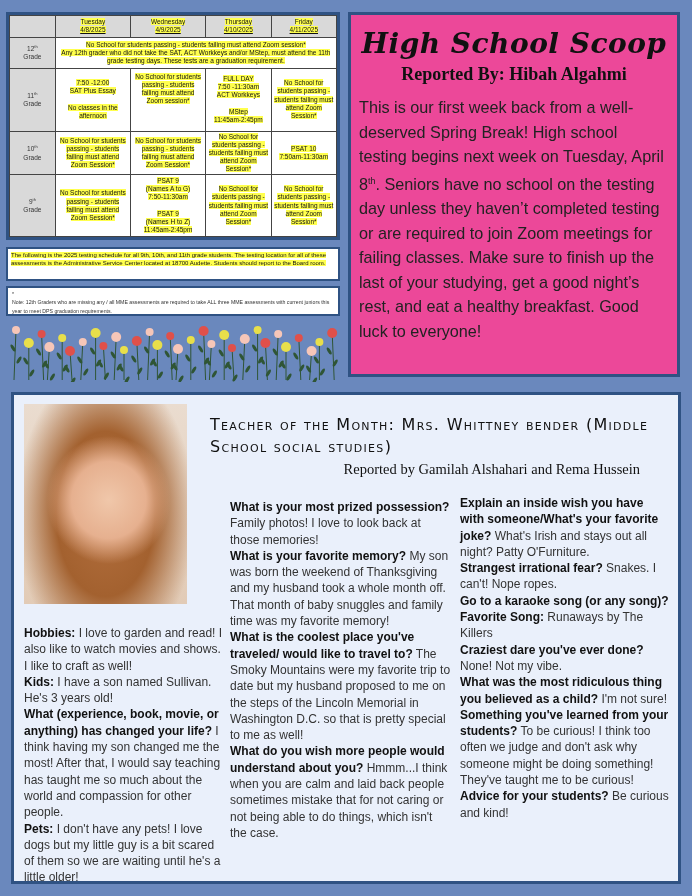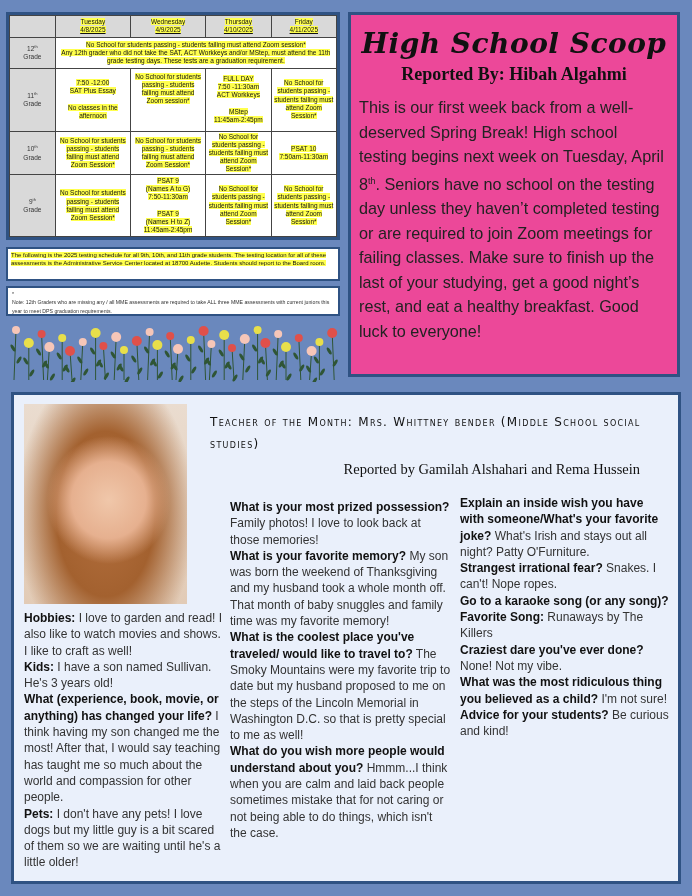--- a/index.html
+++ b/index.html
@@ -75,34 +75,34 @@
   #teacher-photo {
     position: absolute; left: 10px; top: 9px; width: 163px; height: 200px;
     background:
       radial-gradient(ellipse 38% 32% at 52% 48%, #f0c7aa 0%, #e6b08f 60%, rgba(230,176,143,0) 100%),
       radial-gradient(ellipse 55% 75% at 50% 55%, #b4703f 0%, #a3612f 55%, rgba(163,97,47,0) 100%),
       linear-gradient(#eadccf, #e2cbb6);
   }
   #teacher-title {
     position: absolute; left: 196px; top: 6px; width: 460px;
     font-family: "DejaVu Sans", sans-serif; font-variant: small-caps;
-    font-size: 12px; line-height: 22px; letter-spacing: 1.3px; color: #111;
+    font-size: 16px; line-height: 22px; letter-spacing: 1.3px; color: #111;
     font-weight: normal;
   }
   #teacher-byline {
     position: absolute; left: 196px; top: 66px; width: 430px; text-align: right;
     font-family: "Liberation Serif", serif; font-weight: normal; font-size: 14.5px;
   }
   .qa {
     position: absolute;
     font-family: "Liberation Sans", sans-serif;
     font-size: 12px; line-height: 16.3px; color: #333;
   }
   .qa b { color: #111; }
-  #col-left { left: 10px; top: 215px; width: 200px; }
+  #col-left { left: 10px; top: 230px; width: 200px; }
   #col-mid { left: 216px; top: 104px; width: 222px; }
   #col-right { left: 446px; top: 100px; width: 210px; }
 </style>
 </head>
 <body>
 
 <div class="panel" id="schedule-wrap">
   <table class="sched">
     <colgroup>
         <col style="width:14%">
@@ -364,15 +364,16 @@
     <div><b>What is the coolest place you've traveled/ would like to travel to?</b><span> The Smoky Mountains were my favorite trip to date but my husband proposed to me on the steps of the Lincoln Memorial in Washington D.C. so that is pretty special to me as well!</span></div>
     <div><b>What do you wish more people would understand about you?</b><span> Hmmm...I think when you are calm and laid back people sometimes mistake that for not caring or not being able to do things, which isn't the case.</span></div>
   </div>
 
   <div class="qa" id="col-right">
     <div><b>Explain an inside wish you have with someone/What's your favorite joke?</b><span> What's Irish and stays out all night? Patty O'Furniture.</span></div>
     <div><b>Strangest irrational fear?</b><span> Snakes. I can't! Nope ropes.</span></div>
     <div><b>Go to a karaoke song (or any song)? Favorite Song:</b><span> Runaways by The Killers</span></div>
     <div><b> Craziest dare you've ever done?</b><span> None! Not my vibe.</span></div>
     <div><b>What was the most ridiculous thing you believed as a child?</b><span> I'm not sure!</span></div>
+    <div><b>Something you've learned from your students?</b><span>  To be curious! I think too often we judge and don't ask why someone might be doing something! They've taught me to be curious!</span></div>
     <div><b> Advice for your students?</b><span> Be curious and kind!</span></div>
   </div>
 </div>
 
 </body></html>

